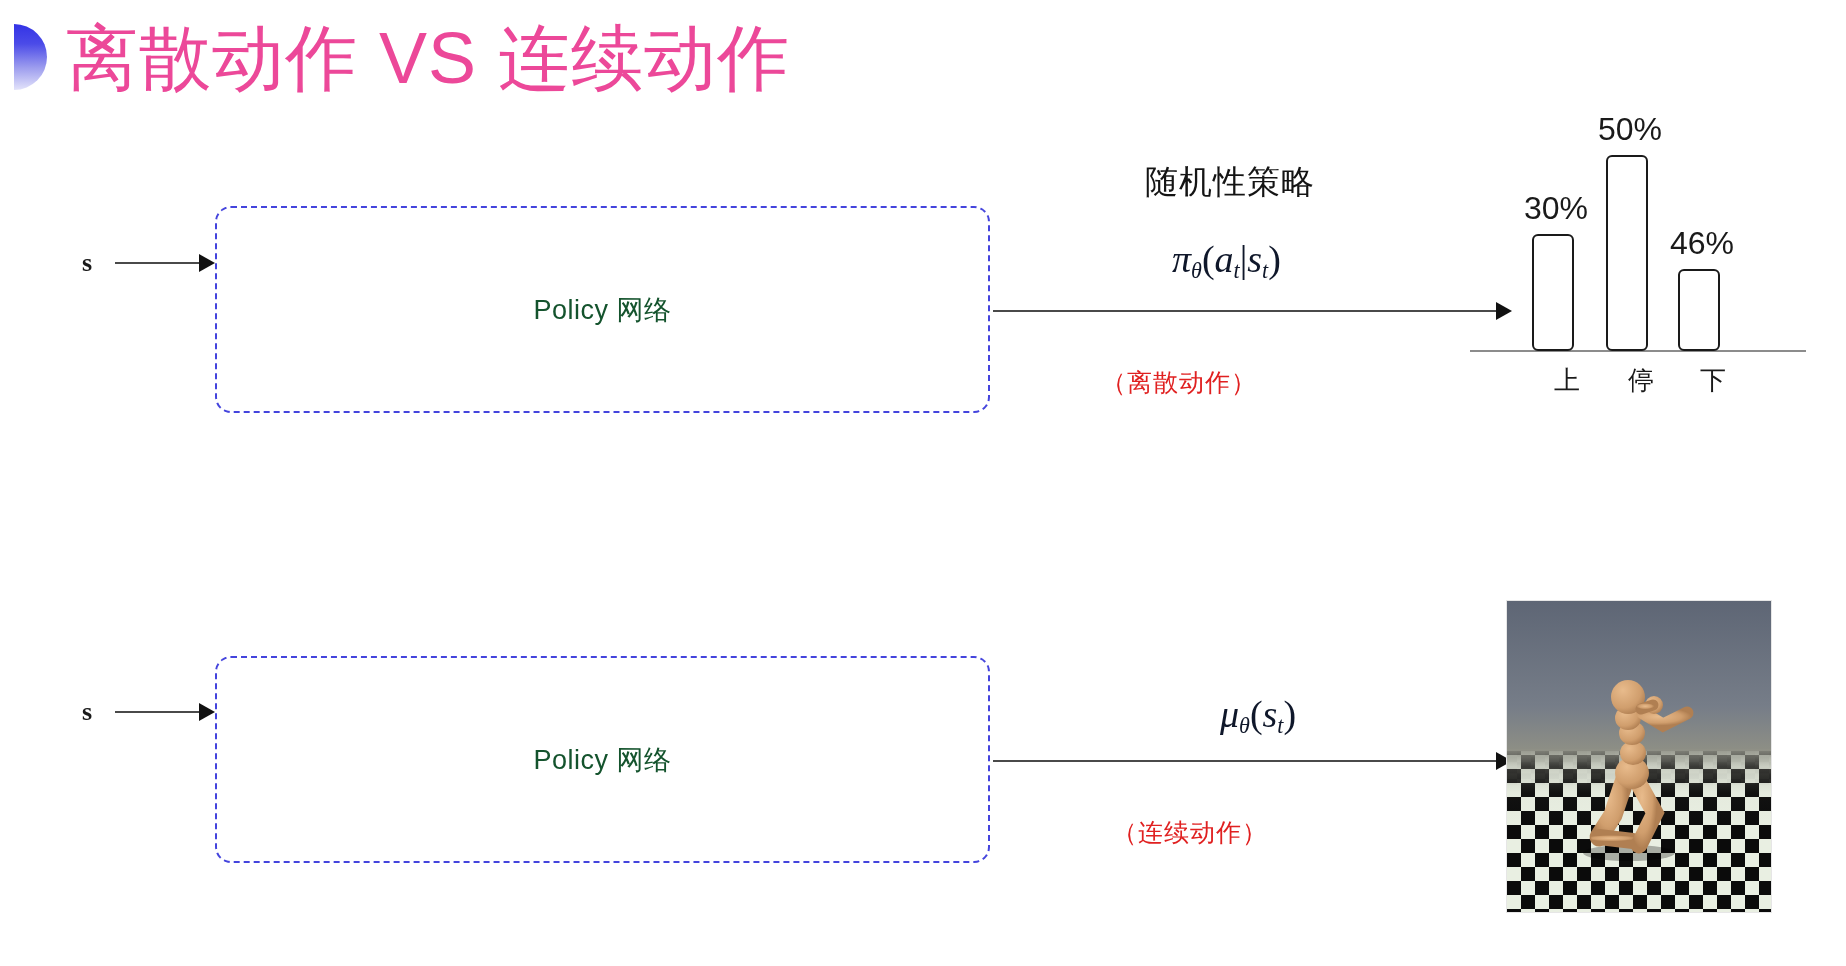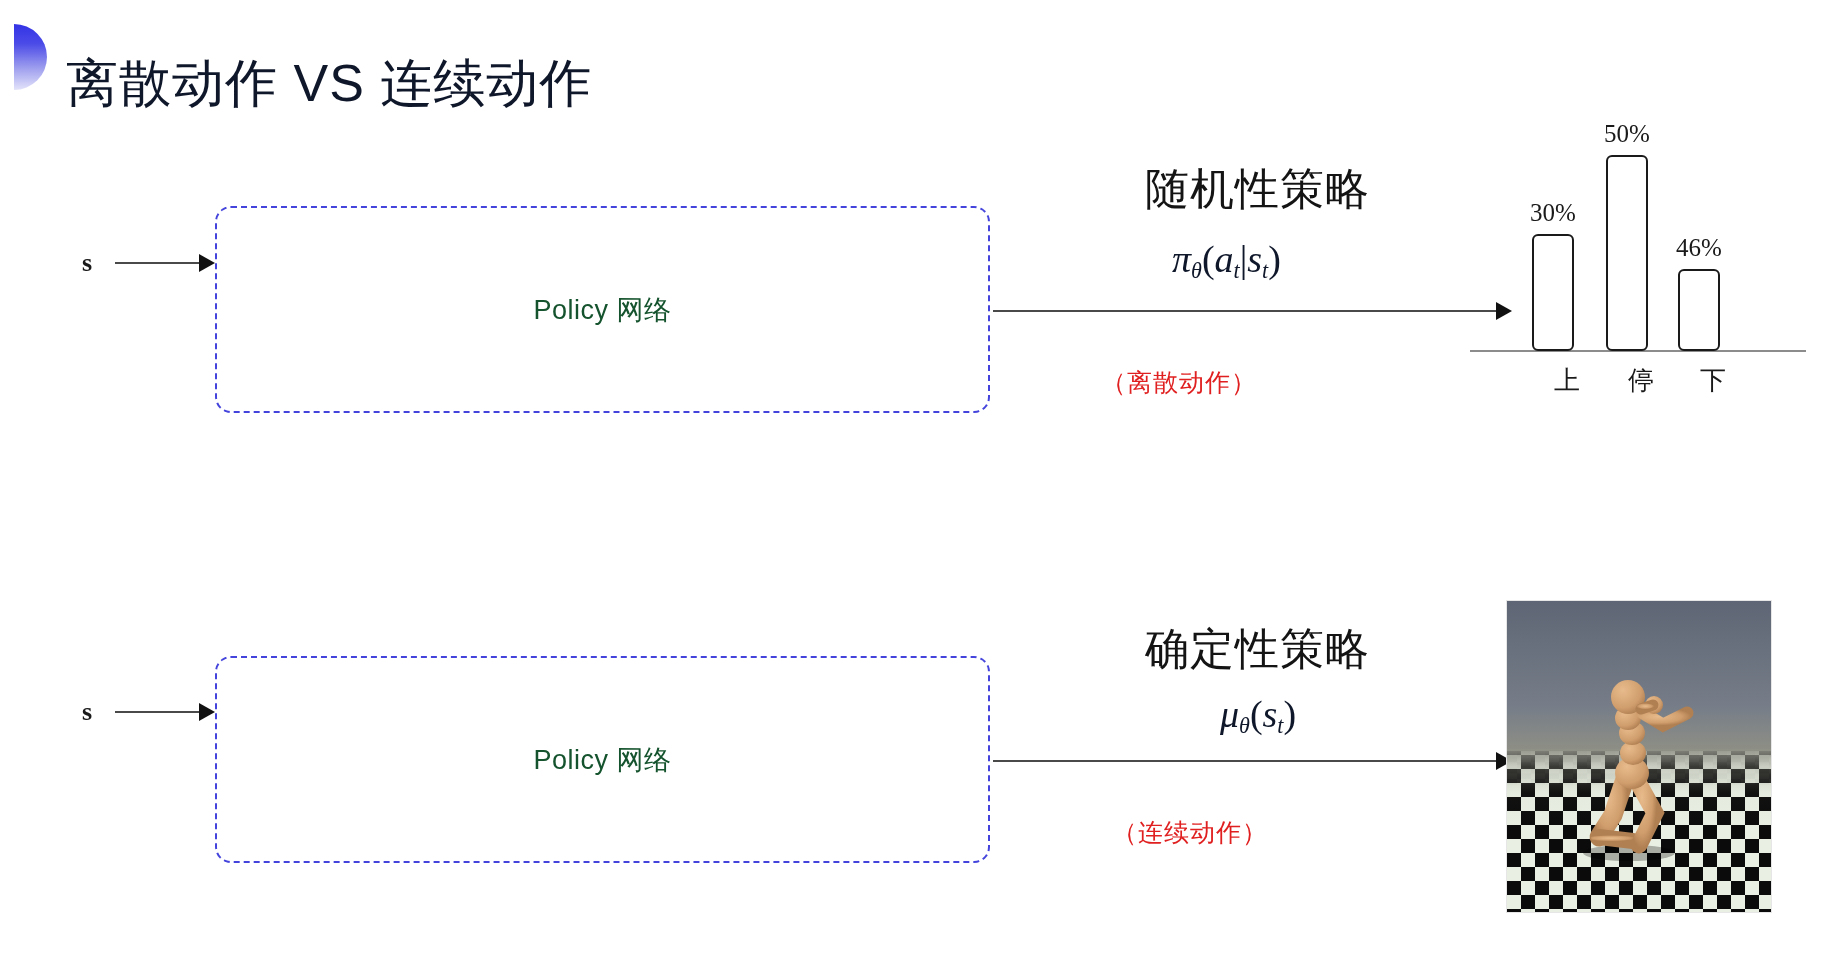--- a/index.html
+++ b/index.html
@@ -25,27 +25,26 @@
     top: 24px;
     width: 33px;
     height: 66px;
     border-radius: 0 33px 33px 0;
     background: linear-gradient(to bottom, #3333e6 0%, #4b4be8 30%, #9a9aee 65%, #e3e3fa 100%);
   }
   .title-text {
     position: absolute;
     left: 66px;
     top: 26px;
-    font-size: 52px;
+    font-size: 72px;
     line-height: 64px;
-    color: #0f172a;
+    color: #ec4899;
     letter-spacing: 1px;
     white-space: nowrap;
     font-family: "Liberation Sans", "DejaVu Sans", sans-serif;
-    margin-top: 25px;
   }
 
   
   .state-label {
     position: absolute;
     font-size: 26px;
     font-weight: bold;
     color: #1a1a1a;
     font-family: "Liberation Serif", "DejaVu Serif", serif;
   }
@@ -75,21 +74,21 @@
     width: 0;
     height: 0;
     border-top: 9px solid transparent;
     border-bottom: 9px solid transparent;
     border-left: 16px solid #111111;
   }
 
   
   .policy-kind {
     position: absolute;
-    font-size: 44px;
+    font-size: 33px;
     color: #141414;
     white-space: nowrap;
     letter-spacing: 1px;
     font-family: "Liberation Sans", "DejaVu Sans", sans-serif;
   }
   .formula {
     position: absolute;
     font-size: 38px;
     color: #0f172a;
     white-space: nowrap;
@@ -138,24 +137,24 @@
     width: 42px;
     border: 2.5px solid #1a1a1a;
     border-radius: 6px;
     background: #ffffff;
     box-sizing: border-box;
   }
   .bar-value {
     position: absolute;
     left: -14px;
     width: 70px;
-    text-align: center;
-    font-size: 25px;
+    text-align: right;
+    font-size: 32px;
     color: #1a1a1a;
-    font-family: Liberation Serif, serif;
+    font-family: Liberation Sans, sans-serif;
   }
   .bar-cat {
     position: absolute;
     bottom: 2px;
     left: -14px;
     width: 70px;
     text-align: center;
     font-size: 26px;
     color: #1a1a1a;
     font-family: "Liberation Sans", "DejaVu Sans", sans-serif;
@@ -225,21 +224,20 @@
   <div class="arrow-line" style="left:115px; top:711px; width:98px;"></div>
   <div class="arrow-head" style="left:199px; top:703px;"></div>
 
   <div class="policy-box" style="left:215px; top:656px; width:775px; height:207px;">
     <span class="policy-box-label">Policy 网络</span>
   </div>
 
   <div class="arrow-line" style="left:993px; top:760px; width:512px;"></div>
   <div class="arrow-head" style="left:1496px; top:752px;"></div>
 
-  <div class="policy-kind" style="left:1145px; top:620px;">确定性策略</div>
 
   <div class="formula" style="left:1220px; top:692px;">
     <span>μ</span><sub>θ</sub><span class="up">(</span><span>s</span><sub>t</sub><span class="up">)</span>
   </div>
 
   <div class="action-note" style="left:1112px; top:816px;font-family:Liberation Serif, serif;">（连续动作）</div>
 
   <div id="humanoid-figure">
     <svg width="264" height="311" viewBox="0 0 264 311">
       <defs>

